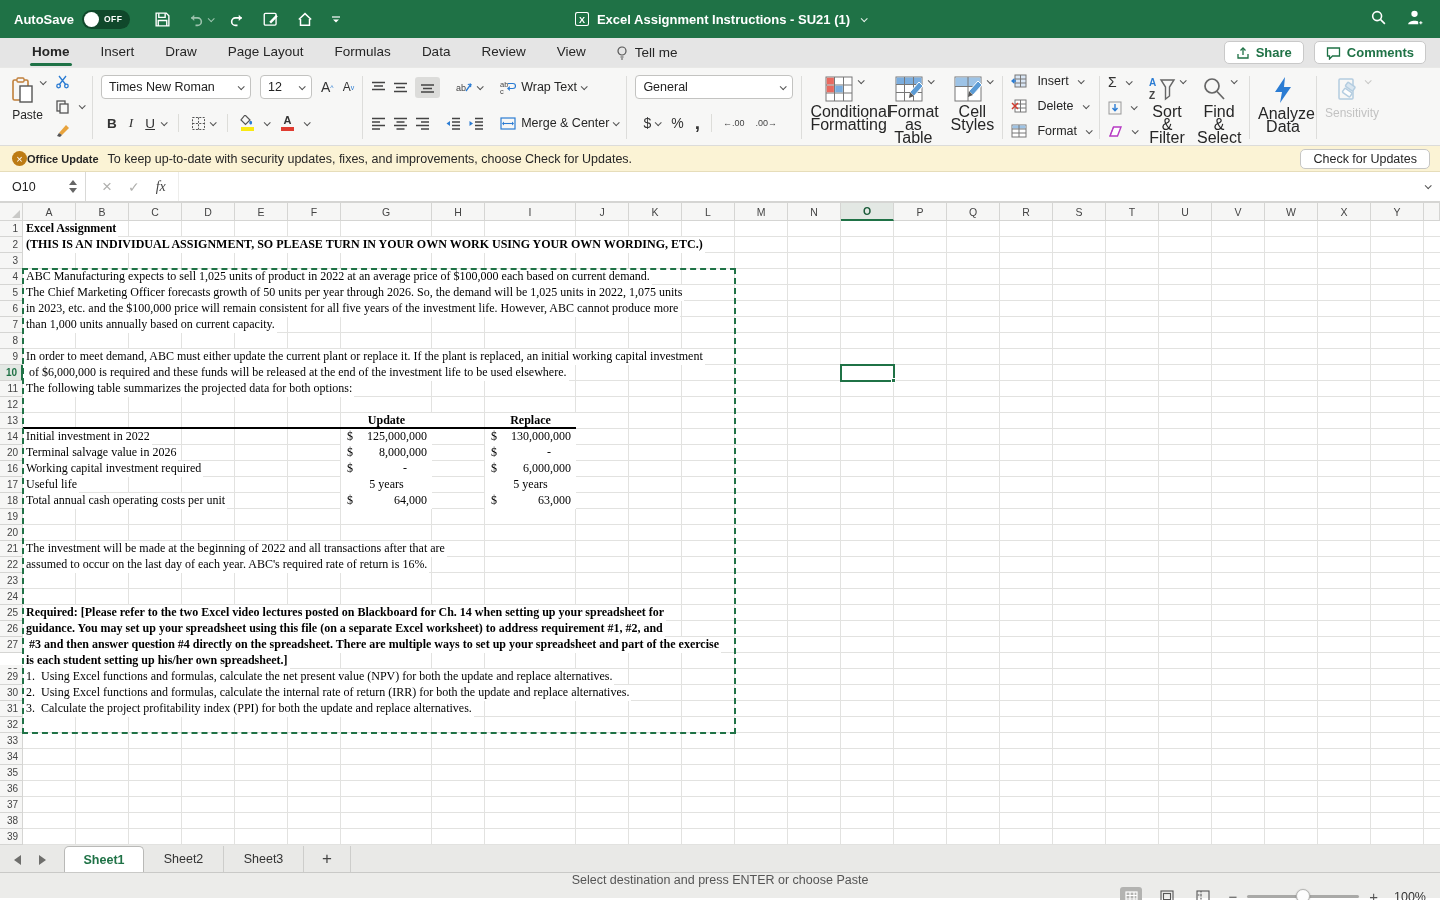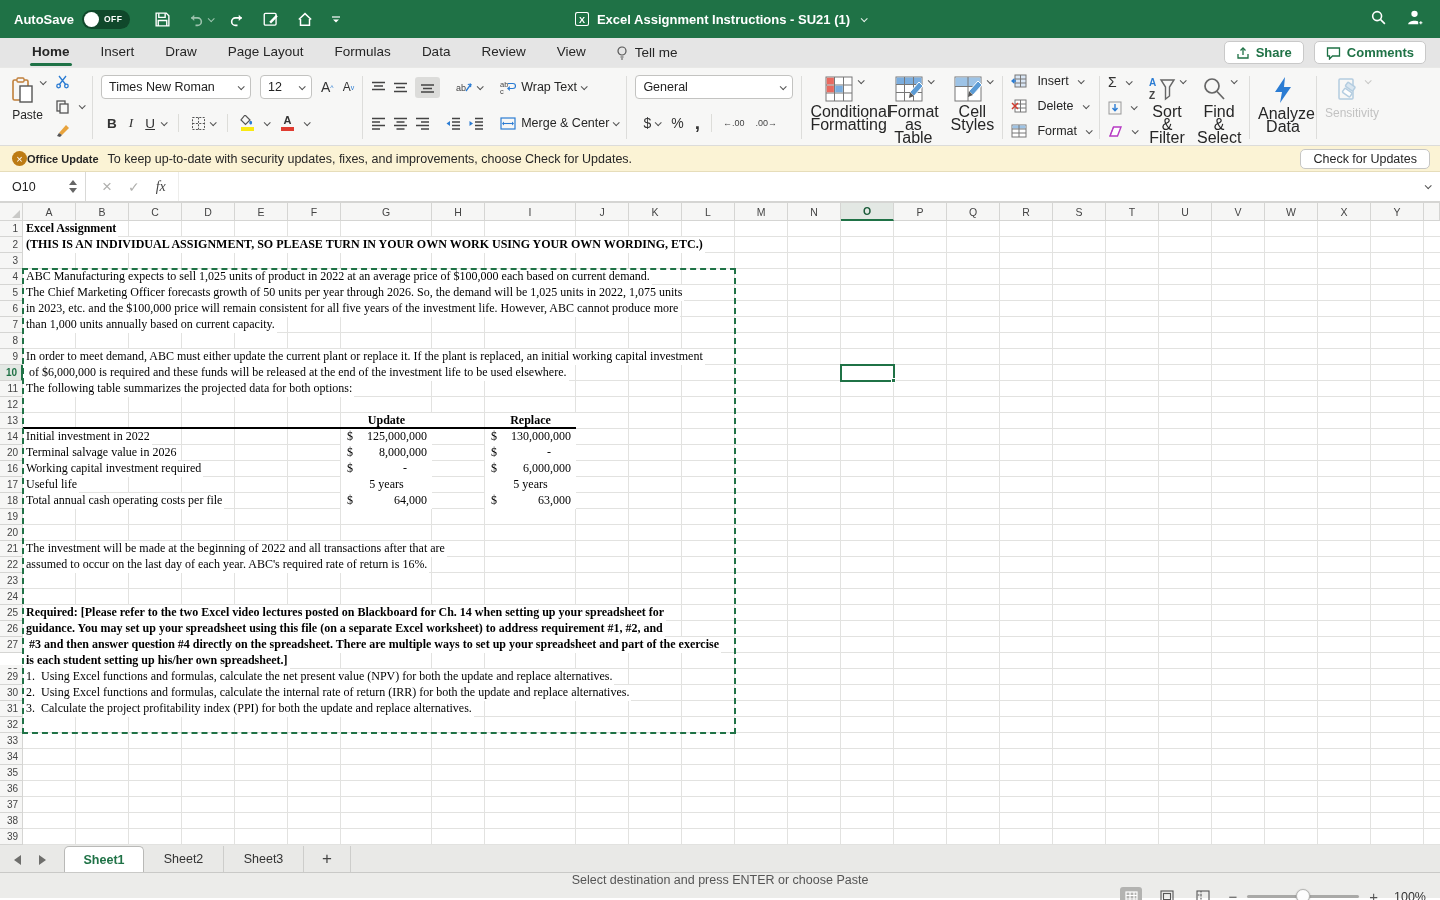--- a/index.html
+++ b/index.html
@@ -754,21 +754,21 @@
       <span>$</span>
       <span style="margin-right: 20px;">-</span>
     </div>
     <div class="gcell money" style="left: 485px; top: 258px; width: 91px;">
       <span>$</span>
       <span>6,000,000</span>
     </div>
     <div class="gtext" style="left: 23px; top: 274px;">Useful life</div>
     <div class="gcell center" style="left: 341px; top: 274px; width: 91px;">5 years</div>
     <div class="gcell center" style="left: 485px; top: 274px; width: 91px;">5 years</div>
-    <div class="gtext" style="left: 23px; top: 290px;">Total annual cash operating costs per file</div>
+    <div class="gtext" style="left: 23px; top: 290px;">Total annual cash operating costs per unit</div>
     <div class="gcell money" style="left: 341px; top: 290px; width: 91px;">
       <span>$</span>
       <span>64,000</span>
     </div>
     <div class="gcell money" style="left: 485px; top: 290px; width: 91px;">
       <span>$</span>
       <span>63,000</span>
     </div>
     <div class="gtext" style="left: 23px; top: 338px;">The investment will be made at the beginning of 2022 and all transactions after that are</div>
     <div class="gtext" style="left: 23px; top: 354px;">assumed to occur on the last day of each year. ABC's required rate of return is 16%.</div>

